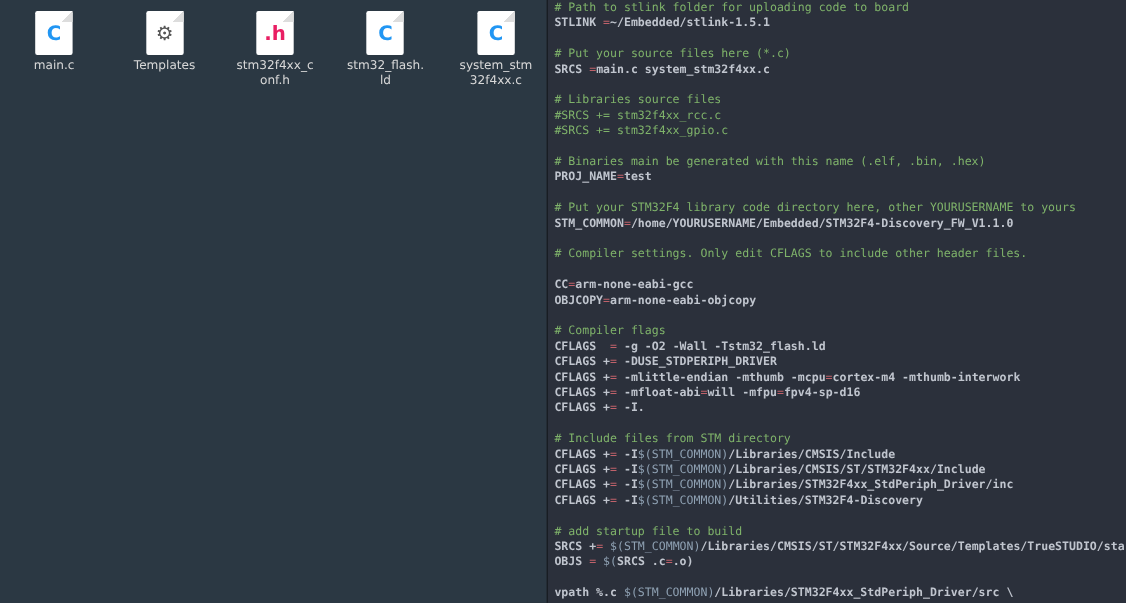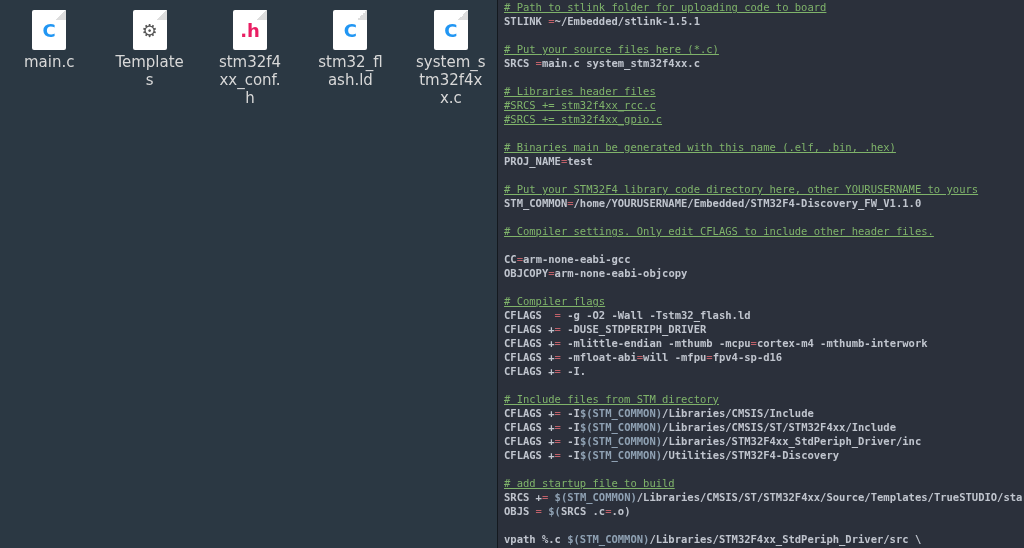--- a/index.html
+++ b/index.html
@@ -3,26 +3,26 @@
 <meta charset="utf-8">
 <style>
   * { margin:0; padding:0; box-sizing:border-box; }
   body { width:1024px; height:548px; background:#2b3843; font-family:"DejaVu Sans",sans-serif; color:#d8d8d8; overflow:hidden; position:relative; }
   .desktop { position:absolute; left:0; top:0; width:500px; height:548px; }
   .file-icons { display:flex; flex-direction:row; gap:30px; padding:10px 14px; }
   .file-item { width:72px; display:flex; flex-direction:column; align-items:center; gap:3px; cursor:pointer; }
   .file-thumb { width:34px; height:40px; background:#fff; border-radius:2px; display:flex; align-items:center; justify-content:center; position:relative; }
   .file-thumb::after { content:""; position:absolute; top:0; right:0; width:10px; height:10px; background:linear-gradient(135deg,#fff 50%,#ddd 50%); }
   .file-letter { font-size:18px; font-weight:bold; }
-  .file-label { font-size:15px; color:#d8d8d8; text-align:center; line-height:1.2; word-break:break-all; }
+  .file-label { font-size:11px; color:#d8d8d8; text-align:center; line-height:1.2; word-break:break-all; }
   .editor { position:absolute; left:497px; top:0; width:527px; height:548px; background:#2b303b; border-left:1px solid #14191f; font-family:"DejaVu Sans Mono",Consolas,monospace; font-size:10.5px; line-height:14px; padding:0 6px; overflow:hidden; white-space:pre; }
-  .c-comment { color:#7fb36a;text-decoration:underline; }
+  .c-comment { color:#7fb36a; }
   .c-text    { color:#c0c5ce;font-weight:bold; }
   .c-red     { color:#bf616a; }
-  .c-blue    { color:#8fa1b3;font-weight:bold; }
+  .c-blue    { color:#8fa1b3; }
 </style>
 </head>
 <body>
 
 <div class="desktop">
   <div class="file-icons" id="file-grid">
       <div class="file-item">
         <div class="file-thumb">
           <span class="file-letter" style="color: rgb(33, 150, 243);">C</span>
         </div>
@@ -54,21 +54,21 @@
       </div>
     </div>
 </div>
 
 <div class="editor" id="editor-pane"><span class="c-comment"># Path to stlink folder for uploading code to board</span>
 <span class="c-text">STLINK </span><span class="c-red">=</span><span class="c-text">~/Embedded/stlink-1.5.1</span>
 
 <span class="c-comment"># Put your source files here (*.c)</span>
 <span class="c-text">SRCS </span><span class="c-red">=</span><span class="c-text">main.c system_stm32f4xx.c</span>
 
-<span class="c-comment"># Libraries header files</span>
+<span class="c-comment"># Libraries source files</span>
 <span class="c-comment">#SRCS += stm32f4xx_rcc.c</span>
 <span class="c-comment">#SRCS += stm32f4xx_gpio.c</span>
 
 <span class="c-comment"># Binaries main be generated with this name (.elf, .bin, .hex)</span>
 <span class="c-text">PROJ_NAME</span><span class="c-red">=</span><span class="c-text">test</span>
 
 <span class="c-comment"># Put your STM32F4 library code directory here, other YOURUSERNAME to yours</span>
 <span class="c-text">STM_COMMON</span><span class="c-red">=</span><span class="c-text">/home/YOURUSERNAME/Embedded/STM32F4-Discovery_FW_V1.1.0</span>
 
 <span class="c-comment"># Compiler settings. Only edit CFLAGS to include other header files.</span>

